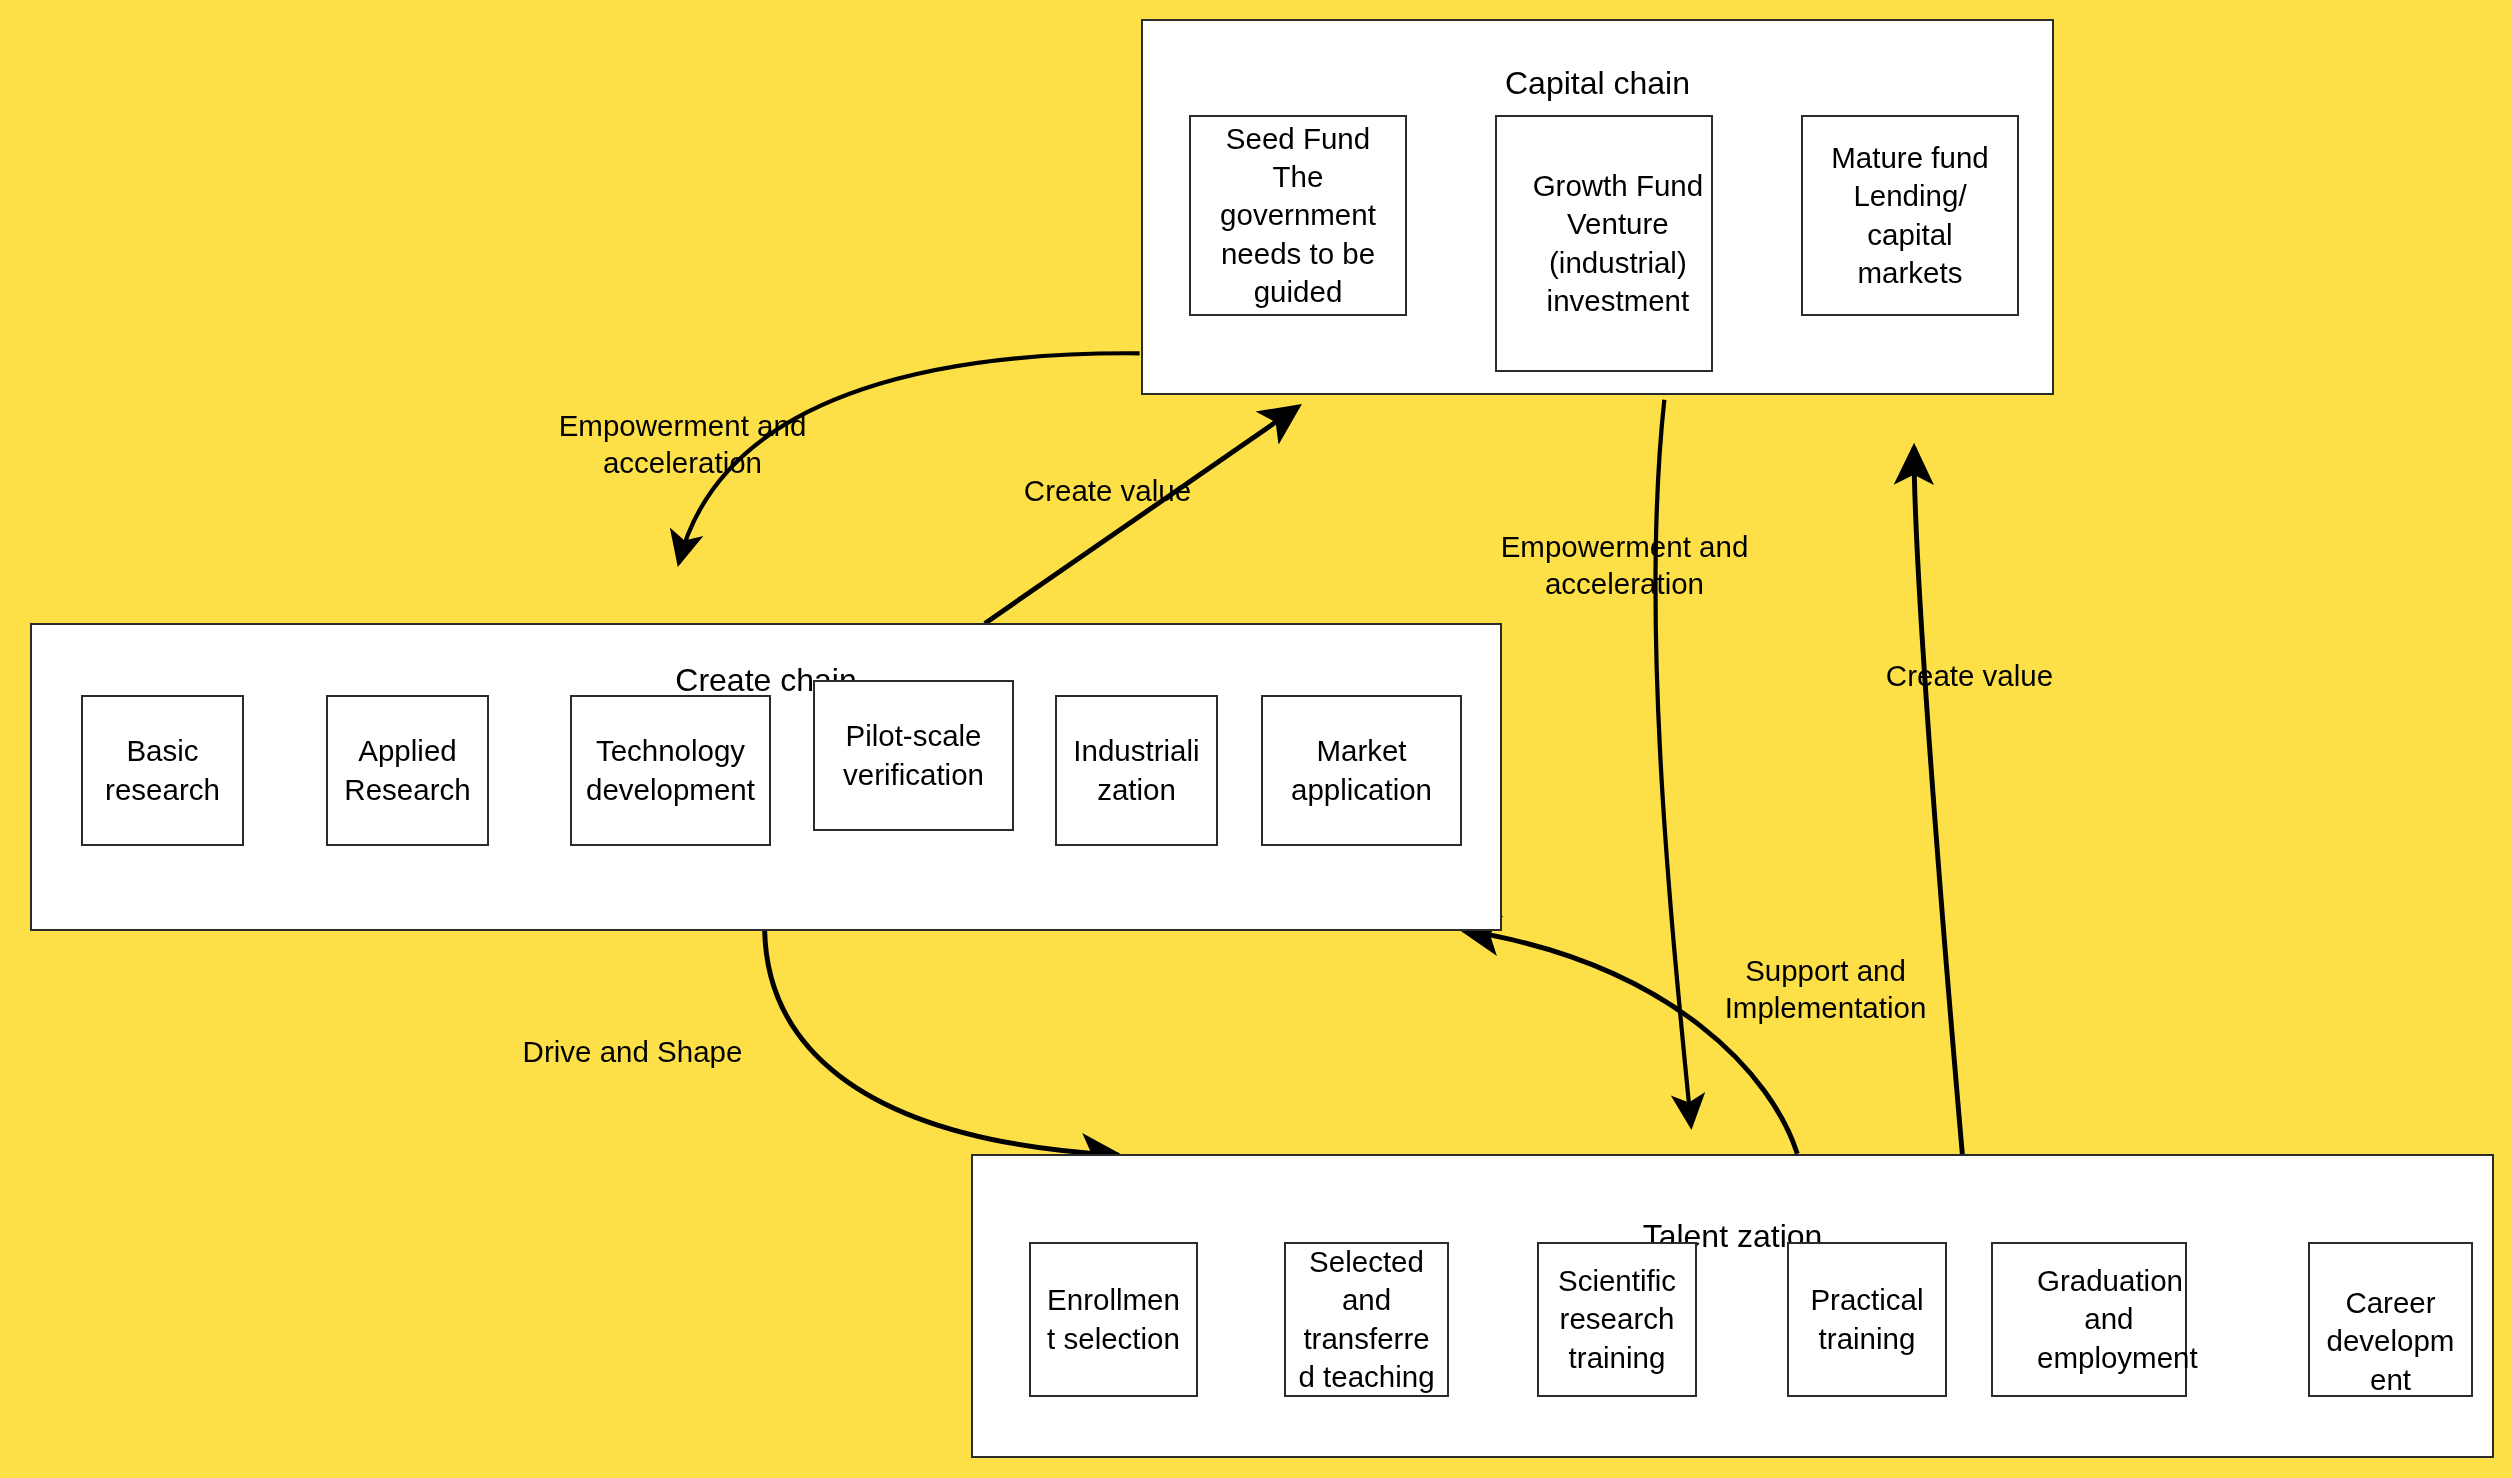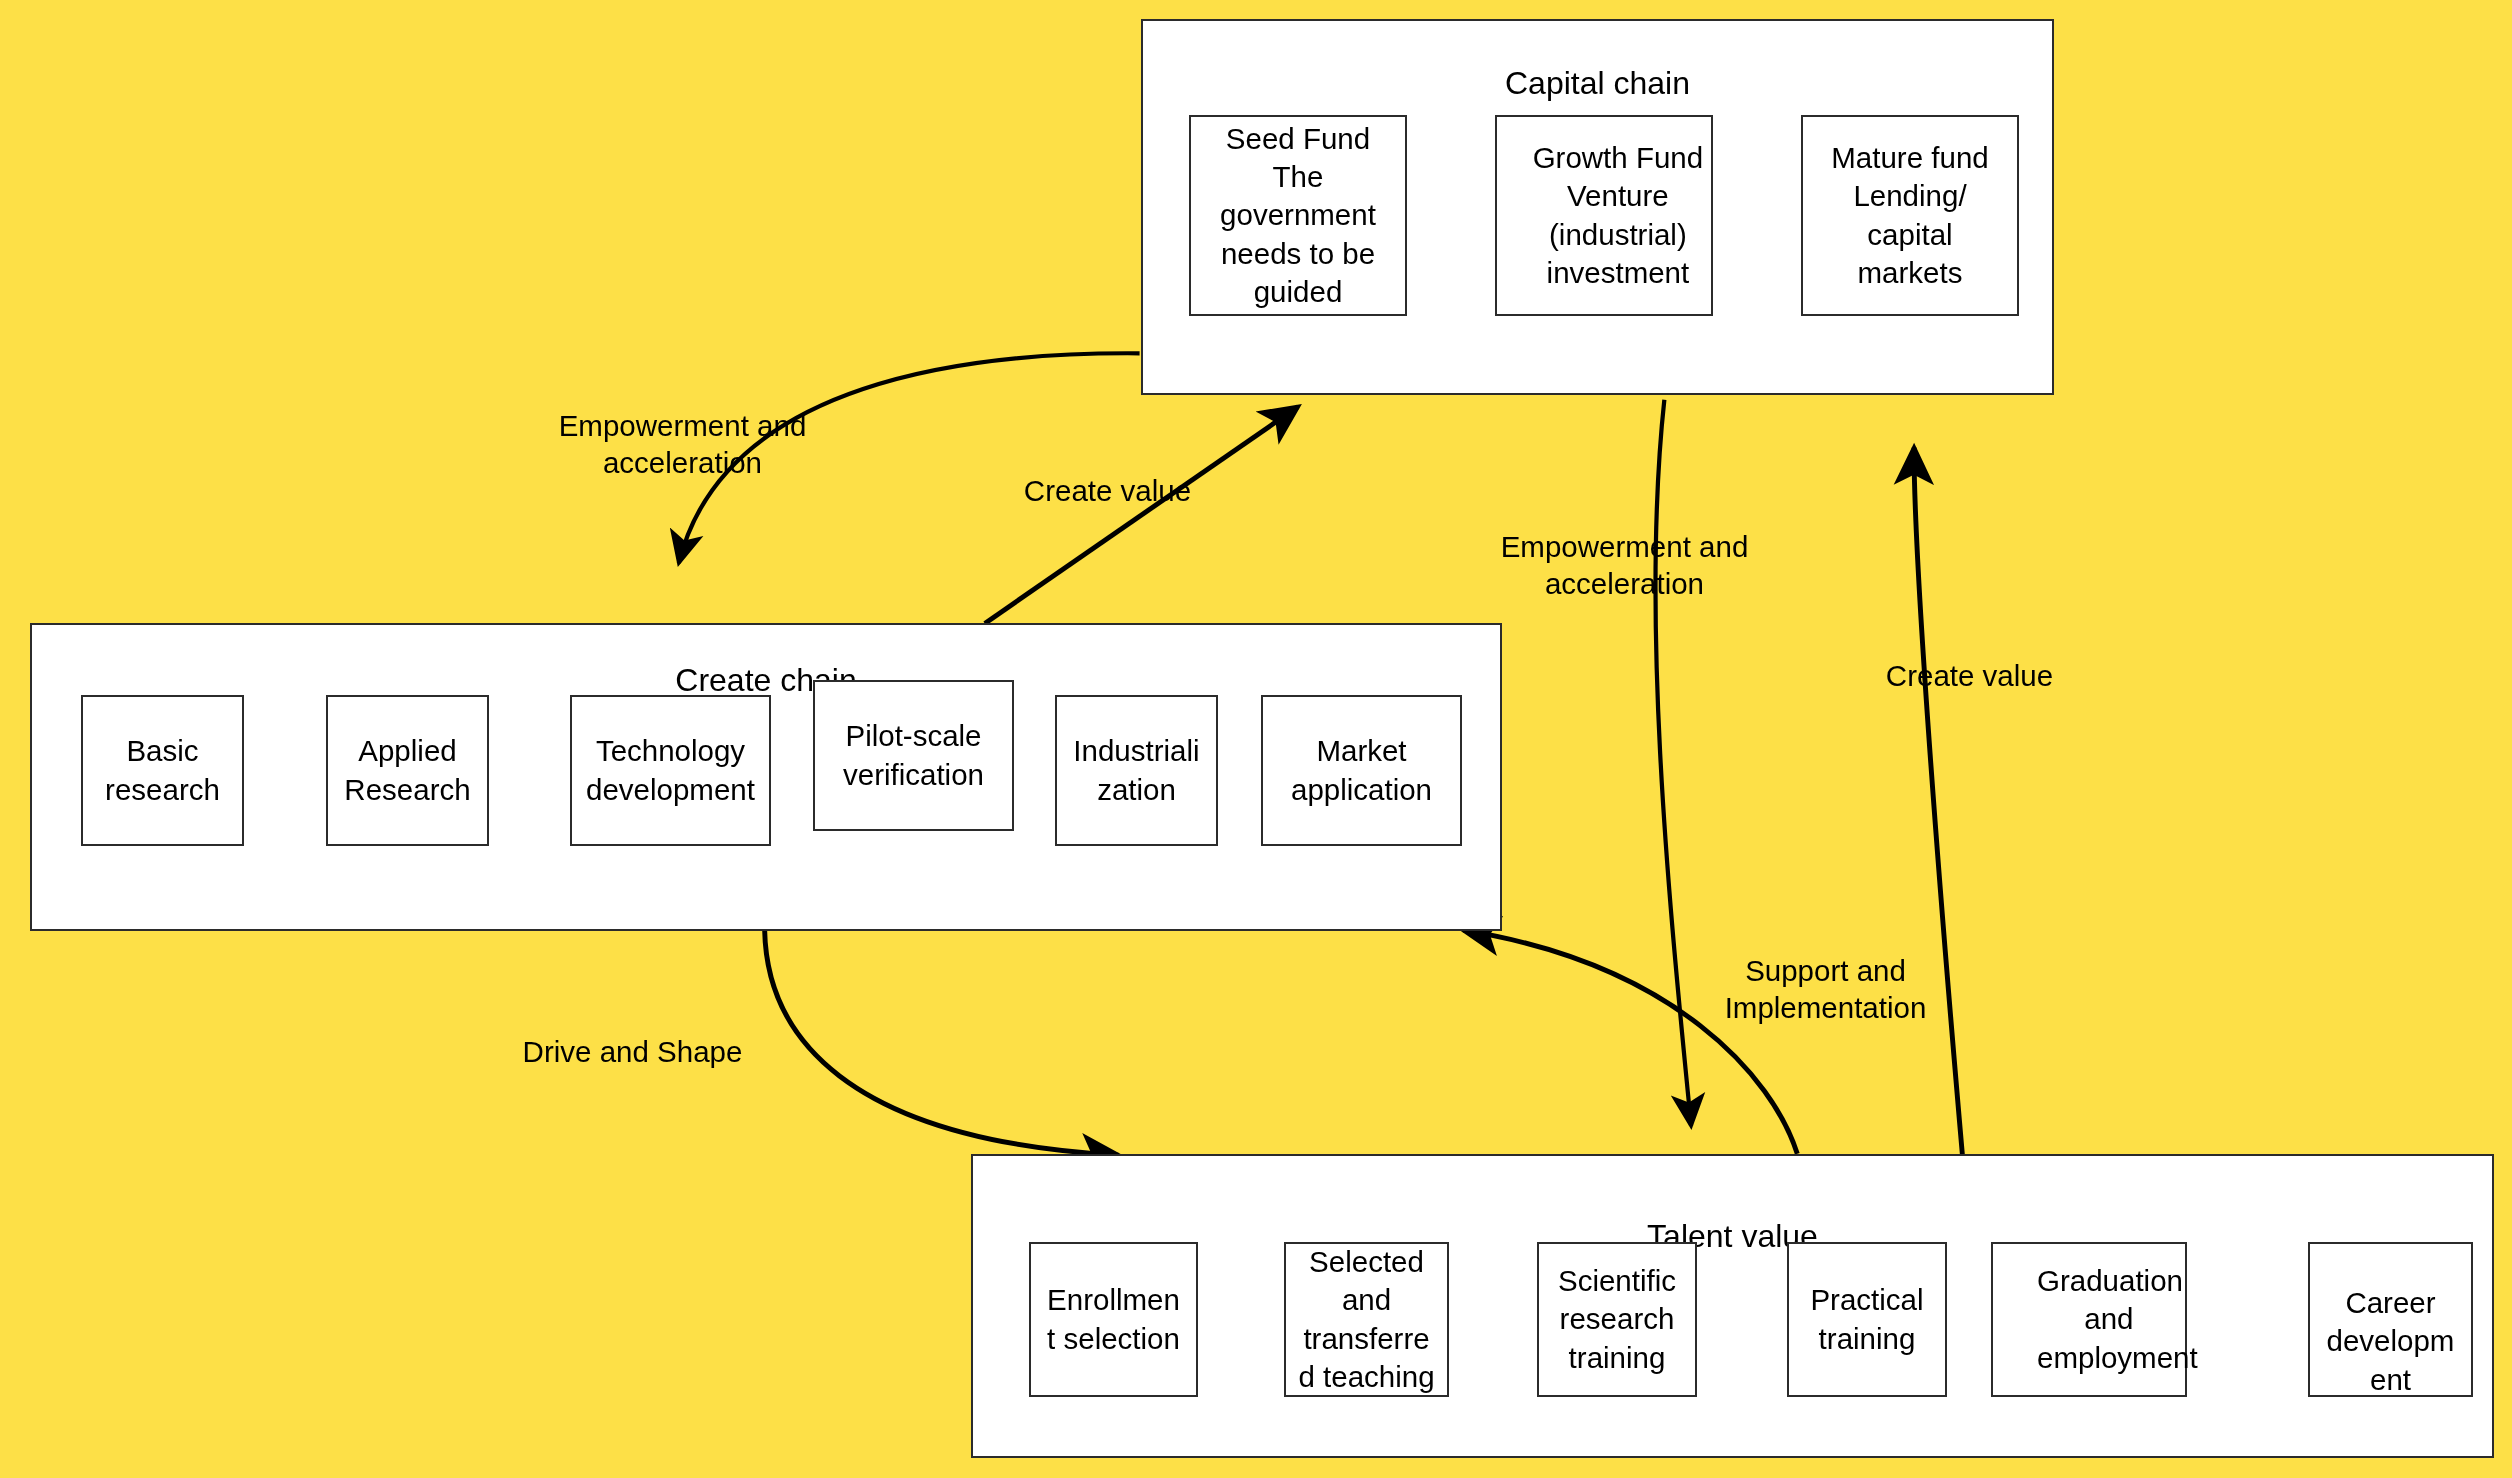--- a/index.html
+++ b/index.html
@@ -81,21 +81,21 @@
     <div class="chain-title" style="top:44px;">Capital chain</div>
   </div>
 
   <div class="node" style="left:1189px;top:115px;width:218px;height:201px;">
     <span style="white-space:pre-line;">Seed Fund
 The
 government
 needs to be
 guided</span>
   </div>
-  <div class="node" style="left:1495px;top:115px;width:218px;height:201px;padding-left:32px;">
+  <div class="node" style="left:1495px;top:115px;width:218px;height:257px;padding-left:32px;">
     <span style="white-space:pre-line;">Growth Fund
 Venture
 (industrial)
 investment</span>
   </div>
   <div class="node" style="left:1801px;top:115px;width:218px;height:201px;">
     <span style="white-space:pre-line;">Mature fund
 Lending/
 capital
 markets</span>
@@ -124,21 +124,21 @@
   <div class="node" style="left:1055px;top:695px;width:163px;height:151px;">
     <span style="white-space:pre-line;">Industriali
 zation</span>
   </div>
   <div class="node" style="left:1261px;top:695px;width:201px;height:151px;">
     <span style="white-space:pre-line;">Market
 application</span>
   </div>
 
   <div class="chain-box" style="left:971px;top:1154px;width:1523px;height:304px;">
-    <div class="chain-title" style="top:62px;">Talent value</div>
+    <div class="chain-title" style="top:62px;">Talent zation</div>
   </div>
 
   <div class="node" style="left:1029px;top:1242px;width:169px;height:155px;">
     <span style="white-space:pre-line;">Enrollmen
 t selection</span>
   </div>
   <div class="node" style="left:1284px;top:1242px;width:165px;height:155px;">
     <span style="white-space:pre-line;">Selected
 and
 transferre

